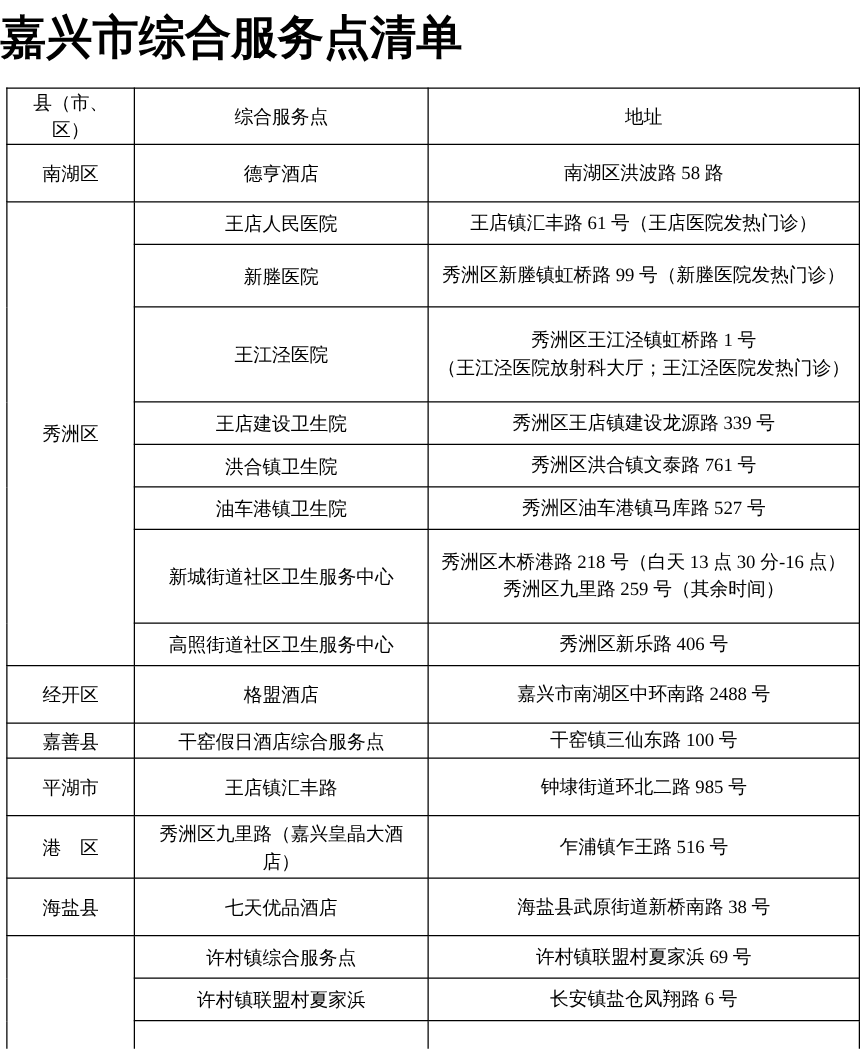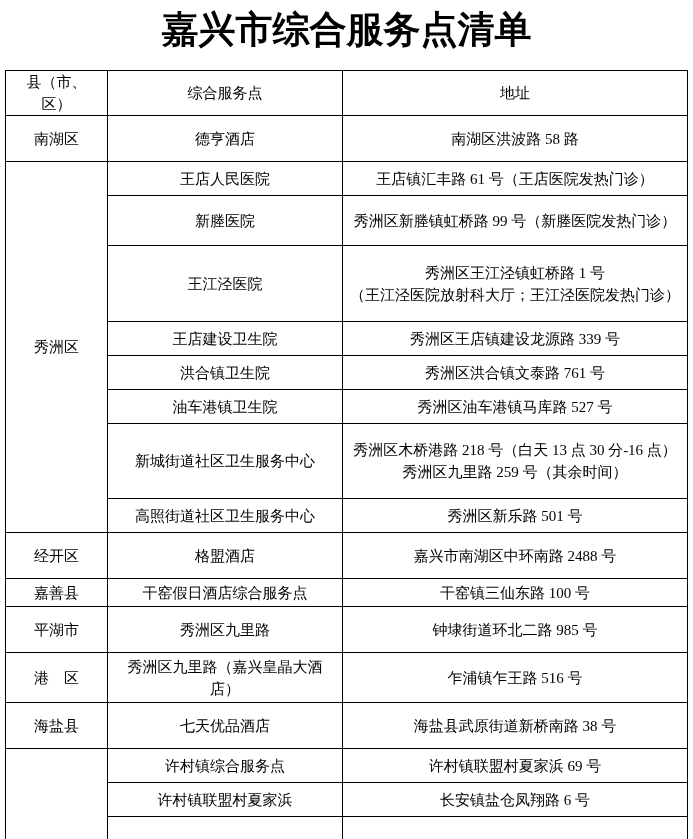--- a/index.html
+++ b/index.html
@@ -13,21 +13,21 @@
       overflow: hidden;
       position: relative;
       font-family: "DejaVu Sans", "Liberation Sans", sans-serif;
       color: #000000;
     }
     .doc-title {
       position: absolute;
       left: 0;
       top: 6px;
       width: 693px;
-      text-align: center;
+      text-align: left;
       font-family: "DejaVu Serif", "Liberation Serif", serif;
       font-weight: bold;
       font-size: 37px;
       line-height: 46px;
       letter-spacing: 0px;
     }
     table.service-table {
       position: absolute;
       left: 5px;
       top: 70px;
@@ -126,21 +126,21 @@
     <tr style="height:75px">
       <td>新城街道社区卫生服务中心</td>
       <td class="cell-lines">
         <span>秀洲区木桥港路 218 号（白天 13 点 30 分-16 点）</span>
         <span>秀洲区九里路 259 号（其余时间）</span>
       </td>
     </tr>
     <tr style="height:34px">
       <td>高照街道社区卫生服务中心</td>
       <td class="cell-lines">
-        <span>秀洲区新乐路 501 号</span>
+        <span>秀洲区新乐路 406 号</span>
       </td>
     </tr>
 
     <tr style="height:46px">
       <td>经开区</td>
       <td>格盟酒店</td>
       <td class="cell-lines">
         <span>嘉兴市南湖区中环南路 2488 号</span>
       </td>
     </tr>
@@ -148,21 +148,21 @@
     <tr style="height:28px">
       <td>嘉善县</td>
       <td>干窑假日酒店综合服务点</td>
       <td class="cell-lines">
         <span>干窑镇三仙东路 100 号</span>
       </td>
     </tr>
 
     <tr style="height:46px">
       <td>平湖市</td>
-      <td>秀洲区九里路</td>
+      <td>王店镇汇丰路</td>
       <td class="cell-lines">
         <span>钟埭街道环北二路 985 号</span>
       </td>
     </tr>
 
     <tr style="height:50px">
       <td>港　区</td>
       <td>秀洲区九里路（嘉兴皇晶大酒店）</td>
       <td class="cell-lines">
         <span>乍浦镇乍王路 516 号</span>

